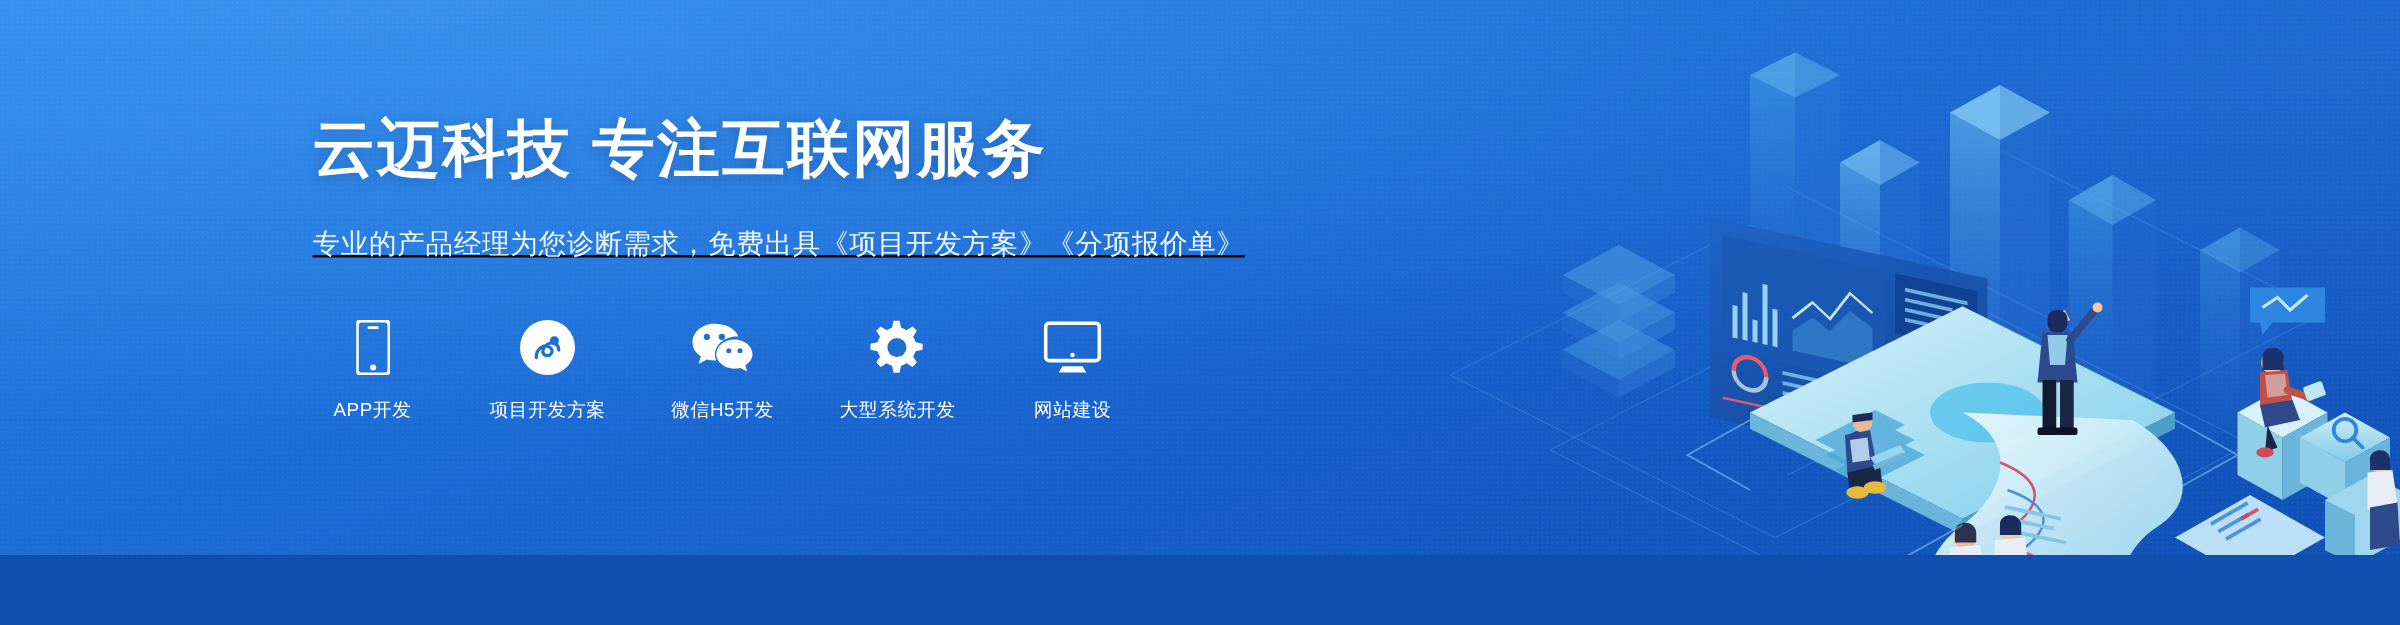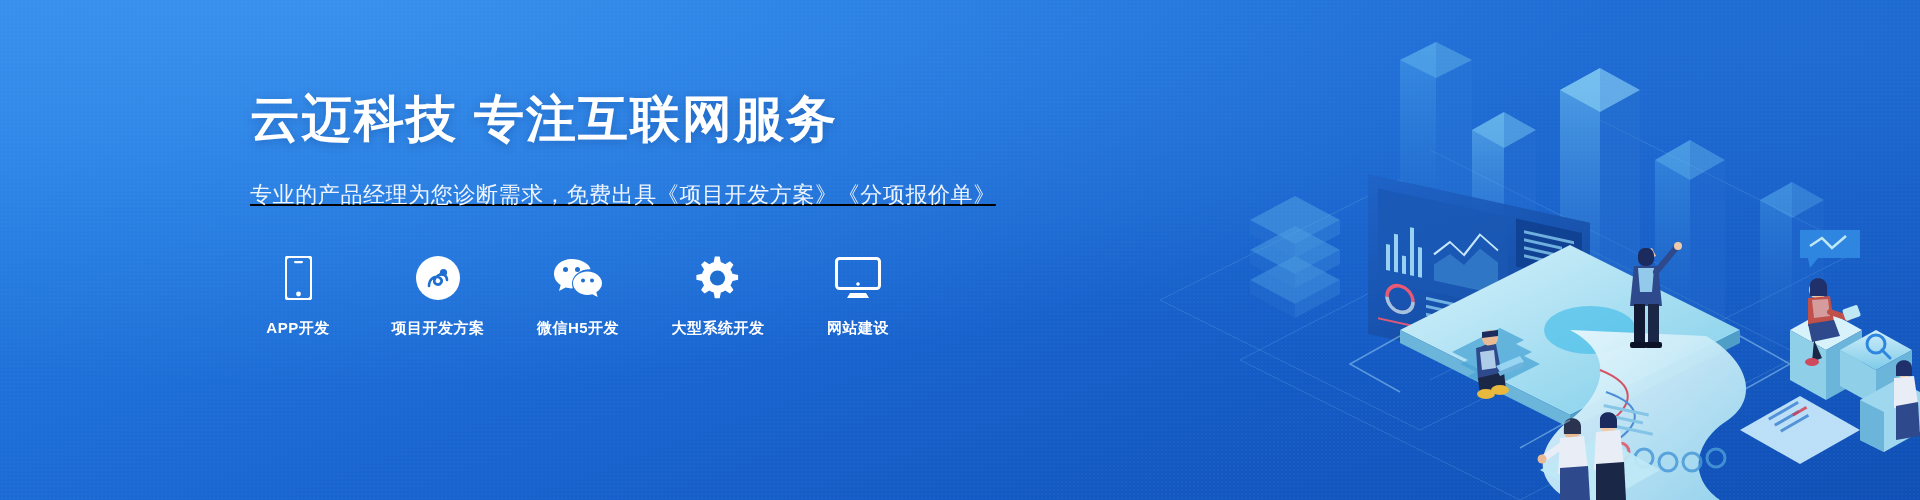--- a/index.html
+++ b/index.html
@@ -8,21 +8,21 @@
     padding: 0;
     background: #0f4fb0;
   }
   body {
     font-family: "Liberation Sans", "DejaVu Sans", sans-serif;
   }
 
   .banner {
     position: relative;
     width: 1920px;
-    height: 500px;
+    height: 444px;
     overflow: hidden;
     background:
       radial-gradient(120% 140% at 18% 0%, rgba(70,160,245,0.55) 0%, rgba(70,160,245,0.0) 55%),
       radial-gradient(90% 120% at 95% 10%, rgba(40,120,220,0.45) 0%, rgba(40,120,220,0) 60%),
       linear-gradient(160deg, #2e86e8 0%, #2277dd 22%, #1a67d2 48%, #145ac4 72%, #1050b6 100%);
   }
   
   .banner::after {
     content: "";
     position: absolute;
@@ -80,21 +80,21 @@
     height: 46px;
     display: flex;
     align-items: center;
     justify-content: center;
     margin-bottom: 18px;
   }
   .service .ico svg { display: block; }
   .service .cap {
     color: #ffffff;
     font-size: 15px;
-    font-weight: bold;
+    font-weight: normal;
     letter-spacing: 0.5px;
     white-space: nowrap;
   }
 
   
   .illus {
     position: absolute;
     right: 0;
     top: 0;
     width: 820px;

